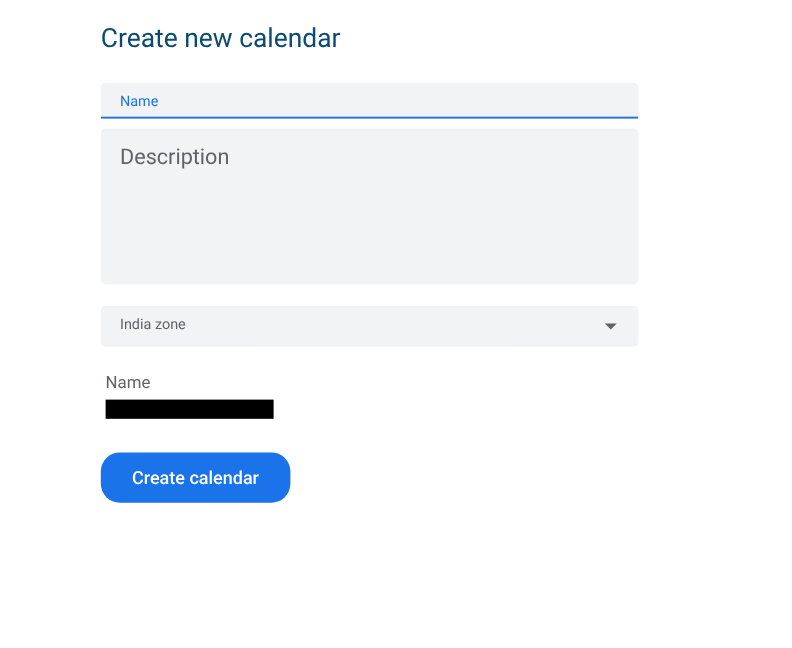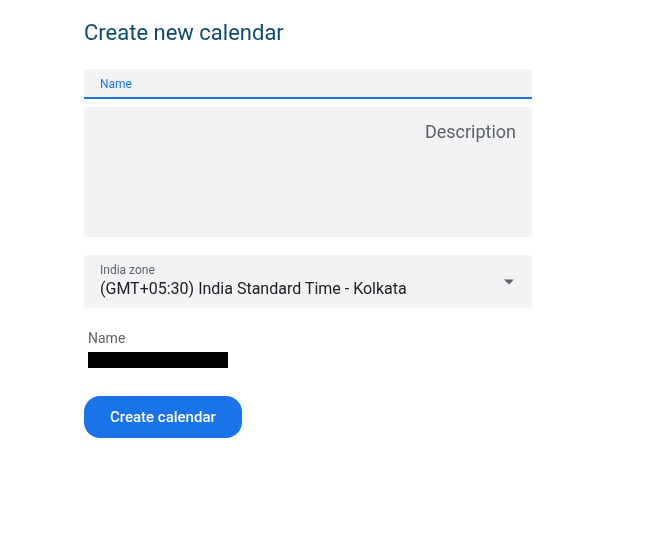--- a/index.html
+++ b/index.html
@@ -54,21 +54,20 @@
       background: #f1f3f4;
       border-radius: 4px;
       padding: 14px 16px;
       width: 448px;
       height: 130px;
       margin-bottom: 18px;
     }
     .description-label {
       font-size: 18px;
       color: #5f6368;
-      text-align: right;
     }
     .description-textarea {
       border: none;
       background: transparent;
       width: 100%;
       height: 90px;
       resize: none;
       outline: none;
       font-family: inherit;
       font-size: 14px;
@@ -140,21 +139,20 @@
   <label class="field-label active">Name</label>
 </div>
 
 <div class="description-container">
   <div class="description-label">Description</div>
   <textarea class="description-textarea" style=""></textarea>
 </div>
 
 <div class="timezone-container">
   <label class="timezone-label">India zone</label>
-  <div class="timezone-value">(GMT+05:30) India Standard Time - Kolkata</div>
   <div class="dropdown-arrow"></div>
 </div>
 
 <div class="owner-section">
   <div class="owner-label">Name</div>
   <div class="owner-value"></div>
 </div>
 
 <button class="create-button">Create calendar</button>
 

